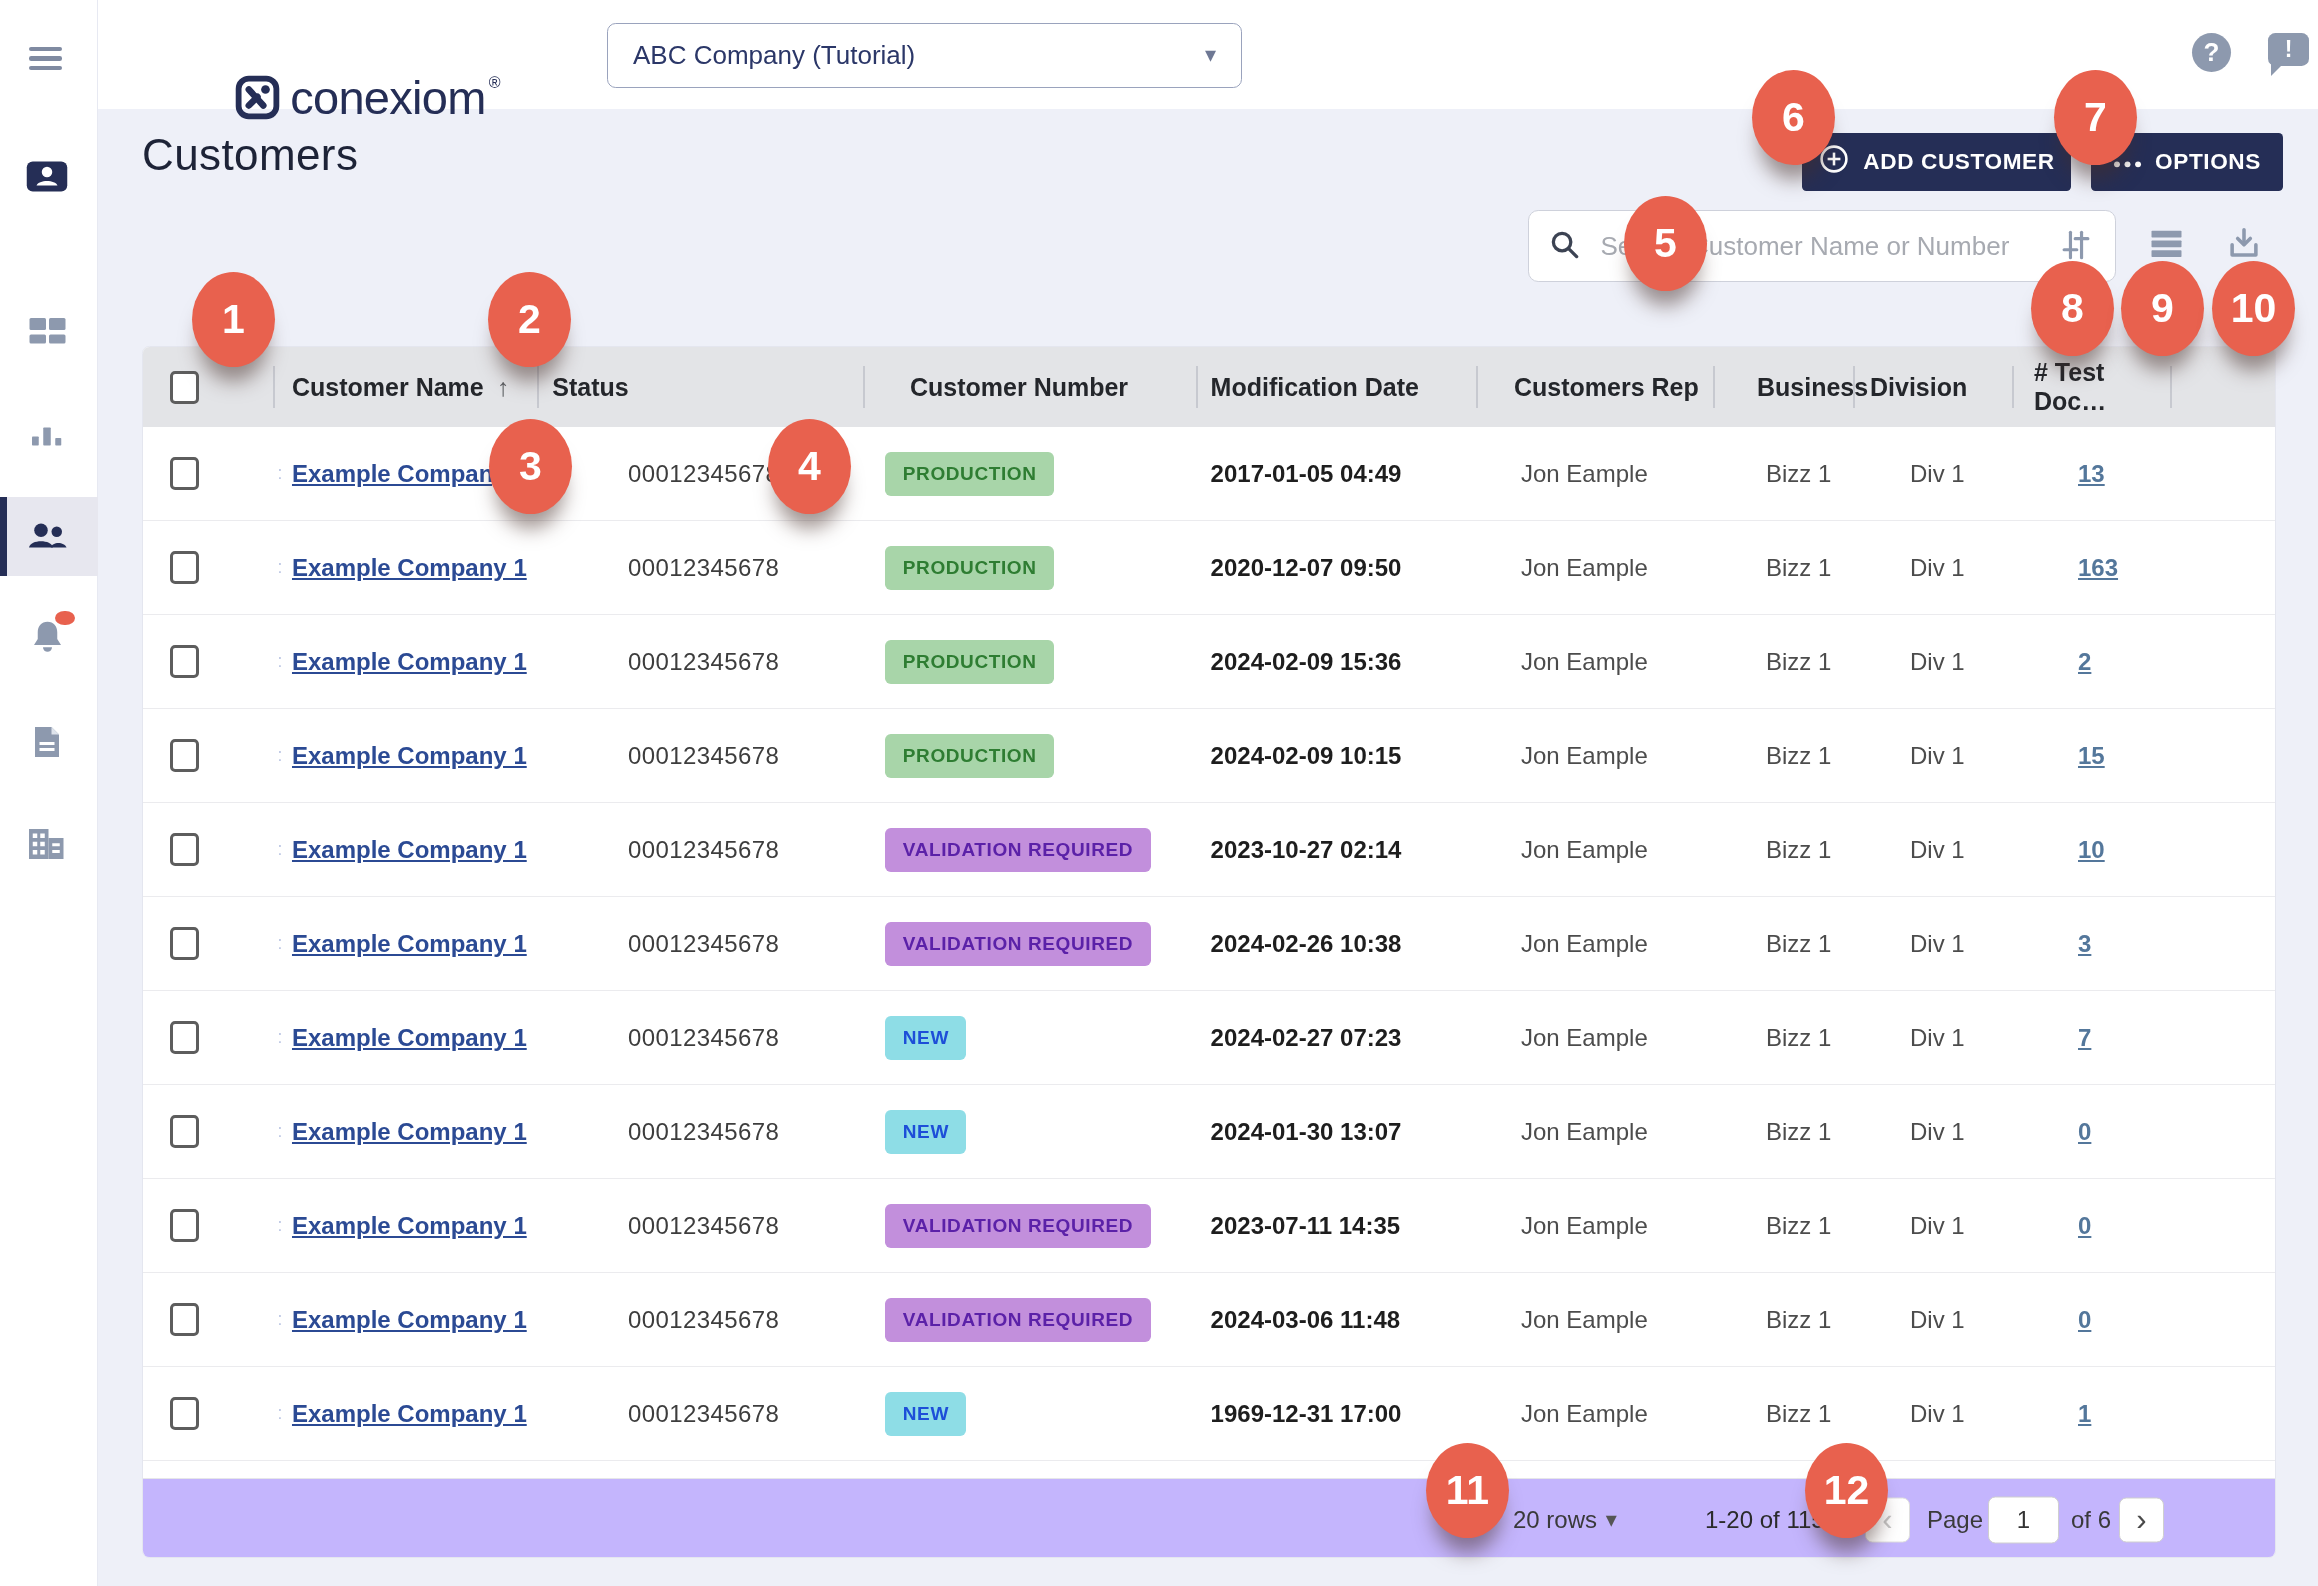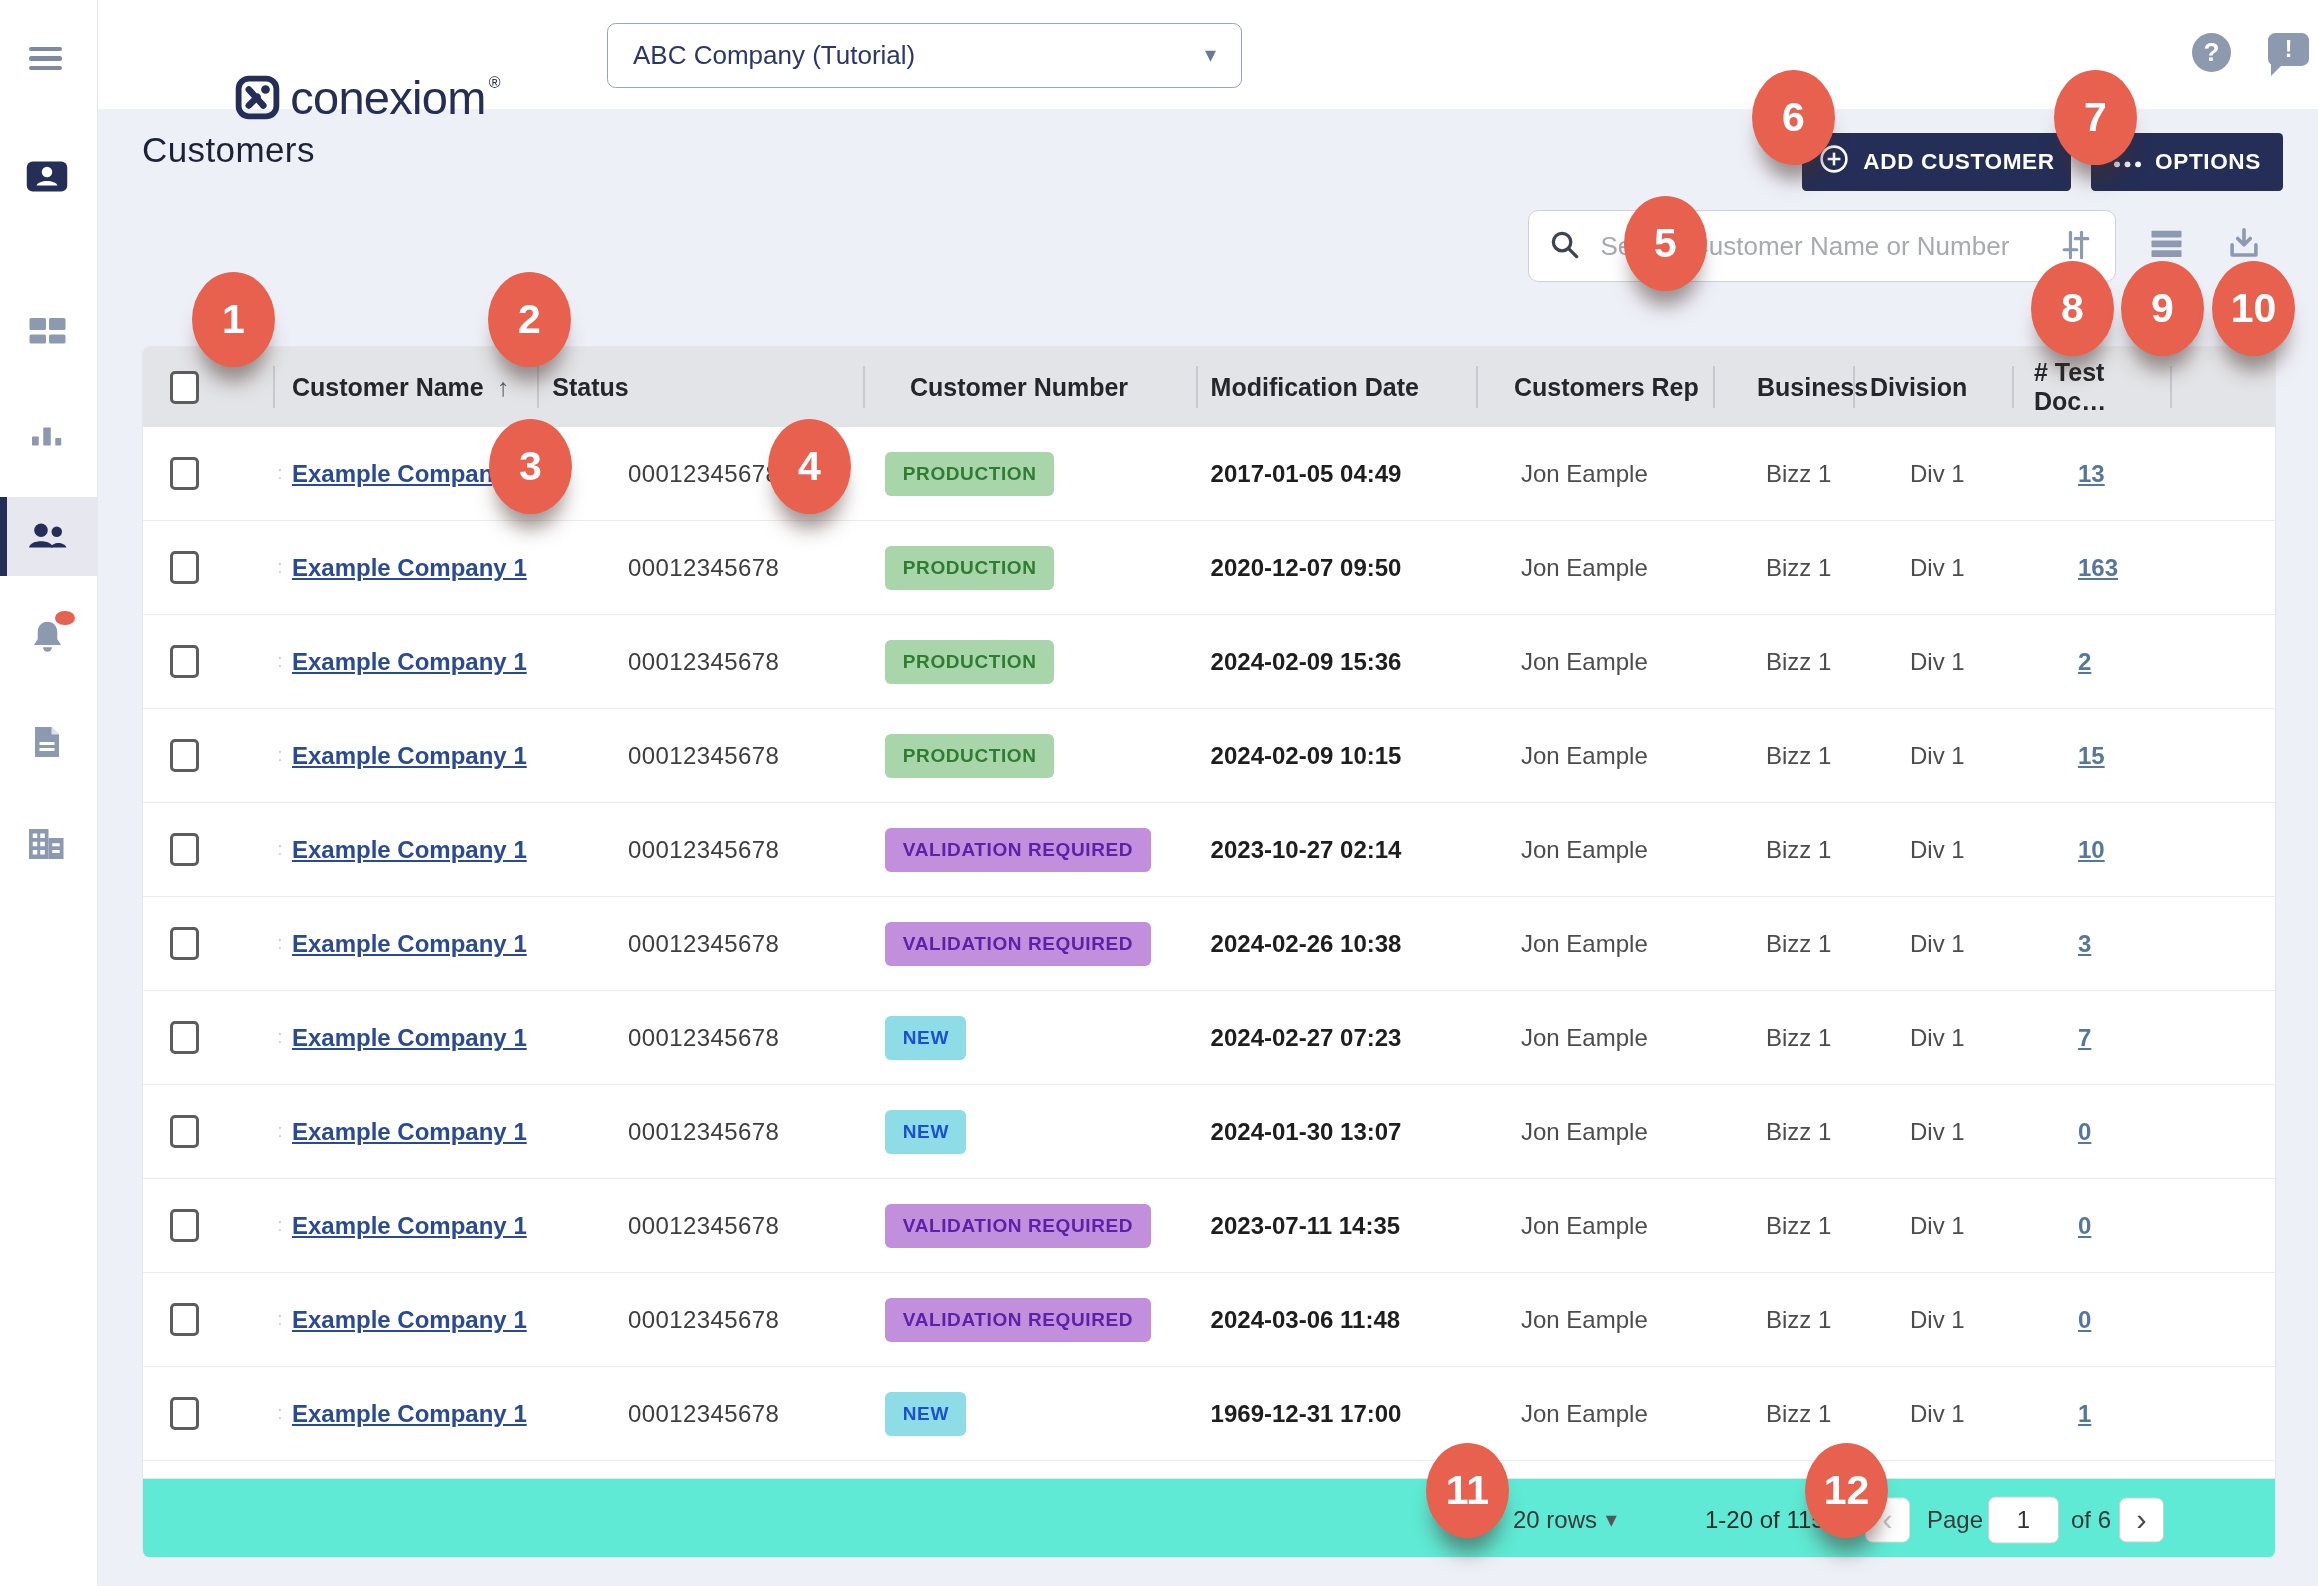--- a/index.html
+++ b/index.html
@@ -26,21 +26,21 @@
   
   .sidebar { position:absolute; left:0; top:0; width:98px; height:1586px; background:#ffffff; border-right:1.5px solid #e7e9f2; z-index:4; }
   .side-item { position:absolute; left:25px; width:44px; height:41px; display:flex; align-items:center; justify-content:center; }
   .active-band { position:absolute; left:0; top:497px; width:98px; height:79px; background:#e7e7ef; }
   .active-bar { position:absolute; left:0; top:497px; width:7.3px; height:79px; background:#252e56; }
   .hamburger { position:absolute; left:29px; top:47px; width:33px; cursor:pointer; }
   .hamburger span { display:block; width:33px; height:4.4px; background:#7f8aa1; border-radius:2.2px; margin-bottom:5.1px; }
   .notif-dot { position:absolute; right:-5.8px; top:-4.4px; width:19.7px; height:14.6px; border-radius:50%; background:#e8614e; }
 
   
-  .page-title { position:absolute; left:142px; top:130px; font-size:35px; font-weight:500; color:#1d2337; letter-spacing:0.4px; }
+  .page-title { position:absolute; left:142px; top:130px; font-size:44px; font-weight:500; color:#1d2337; letter-spacing:0.4px; }
   .btn { position:absolute; top:133px; height:58px; background:#252e56; border-radius:4.4px; color:#fff;
     display:flex; align-items:center; justify-content:center; gap:13px; font-size:22.6px; font-weight:700; letter-spacing:0.6px; cursor:pointer; }
   .btn-add { left:1802px; width:269px; }
   .btn-options { left:2091px; width:192px; }
 
   
   .search-box { position:absolute; left:1528px; top:210px; width:588px; height:72px; background:#fff;
     border:1.5px solid #ced1db; border-radius:10.2px; display:flex; align-items:center; padding:0 20.4px; }
   .search-input { flex:1; border:none; outline:none; font-size:26px; color:#444; margin-left:19px; font-family:"Liberation Sans",sans-serif; background:transparent; }
   .search-input::placeholder { color:#a7aab1; }
@@ -75,21 +75,21 @@
   .td.col-number { color:#3d3d3d; letter-spacing:0.4px; }
   .td.col-date { font-weight:600; color:#1e1e1e; }
   .doc-link { color:#54779b; font-weight:700; text-decoration:underline; cursor:pointer; }
 
   .badge { display:inline-block; font-size:19px; font-weight:700; letter-spacing:0.6px; padding:11px 17.5px; border-radius:5.8px; white-space:nowrap; }
   .badge.production { background:#a8d5a9; color:#2e7d32; }
   .badge.validation { background:#c28fdc; color:#5b21a8; }
   .badge.new { background:#8edde6; color:#1d4ed8; }
 
   .strip { height:17.5px; border-bottom:1.5px solid #e6e6e9; background:#fff; }
-  .pagination { position:relative; height:82px; background:#5eead4; }
+  .pagination { position:relative; height:82px; background:#c4b5fd; }
   .pag-item { position:absolute; top:50%; transform:translateY(-50%); font-size:24px; color:#3a3a3a; display:flex; align-items:center; gap:8.7px; }
   .rows-select { left:1370px; cursor:pointer; font-weight:500; }
   .range-label { left:1562px; font-weight:500; color:#2b2b2b; }
   .page-label { left:1784px; }
   .of-label { left:1928px; }
   .pg-btn { position:absolute; top:50%; transform:translateY(-50%); width:45px; height:45px; border-radius:7.3px;
     background:#fff; display:flex; align-items:center; justify-content:center; font-size:31px; cursor:pointer; }
   .pg-prev { left:1722px; border:1.5px solid #dedede; color:#c6c6c6; }
   .pg-next { left:1976px; border:1.5px solid #cfcfcf; color:#4a4a4a; }
   .page-input { position:absolute; left:1845px; top:50%; transform:translateY(-50%); width:71px; height:47px;

